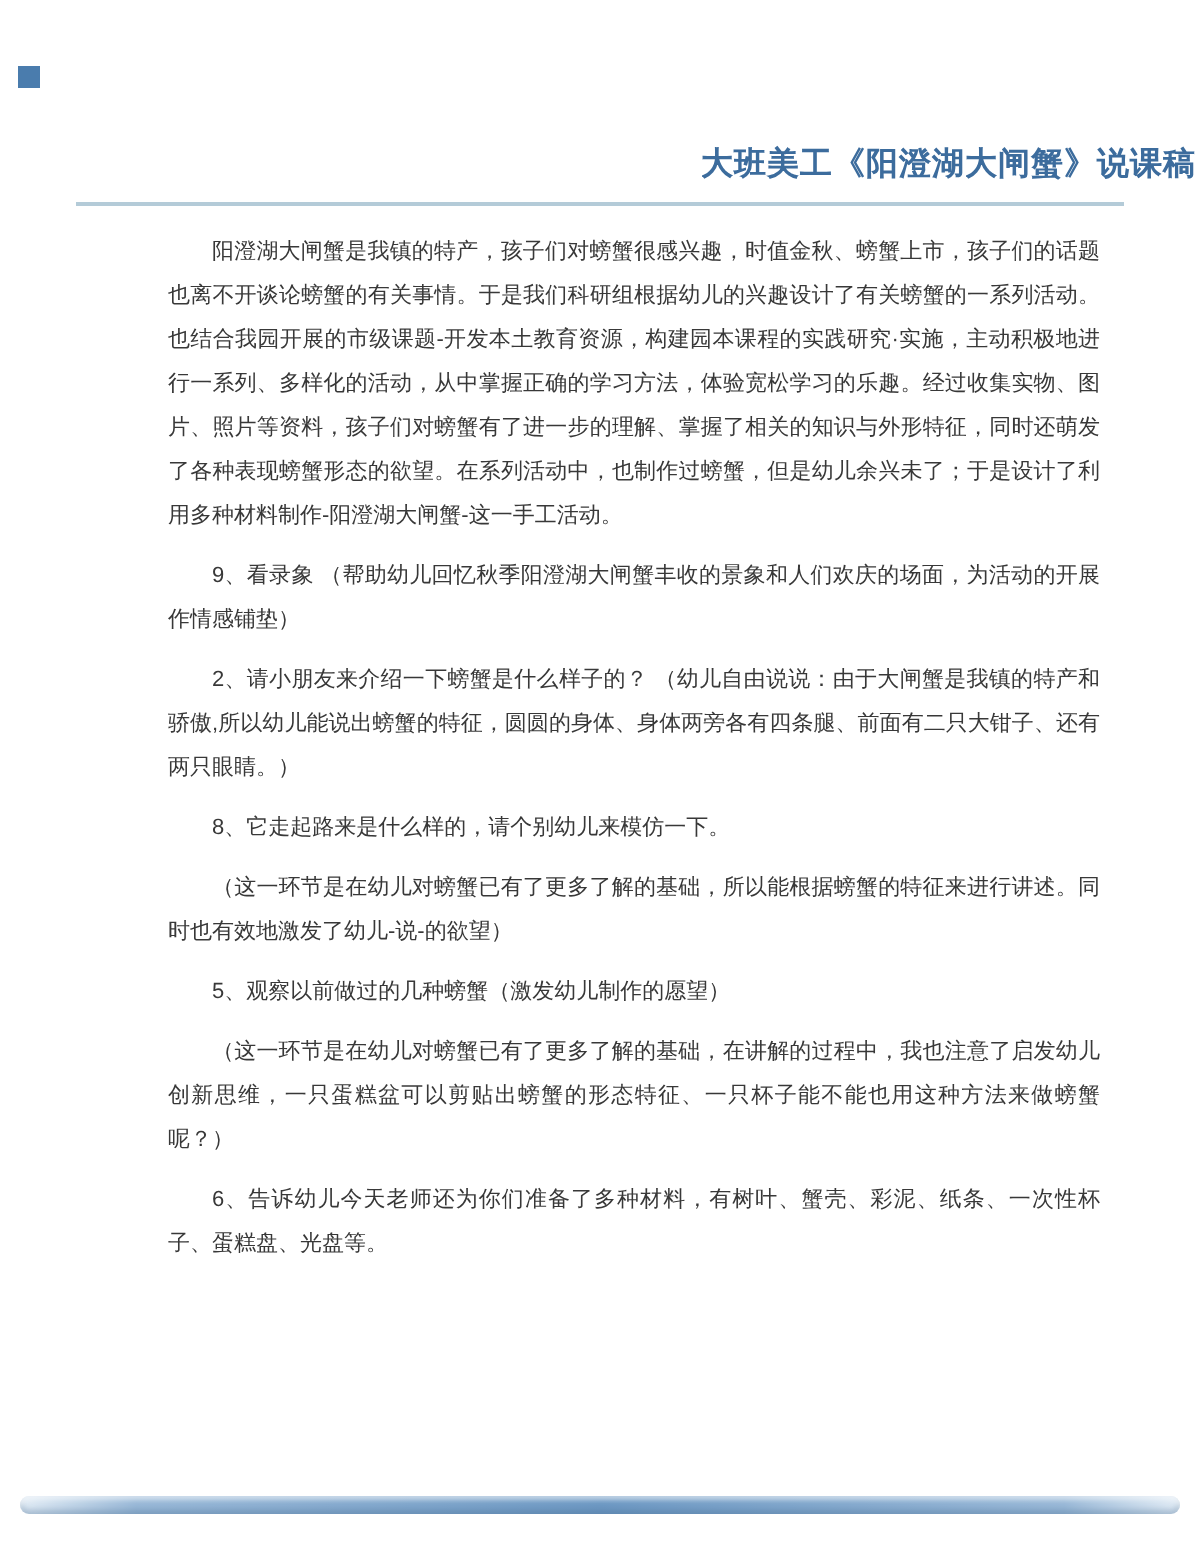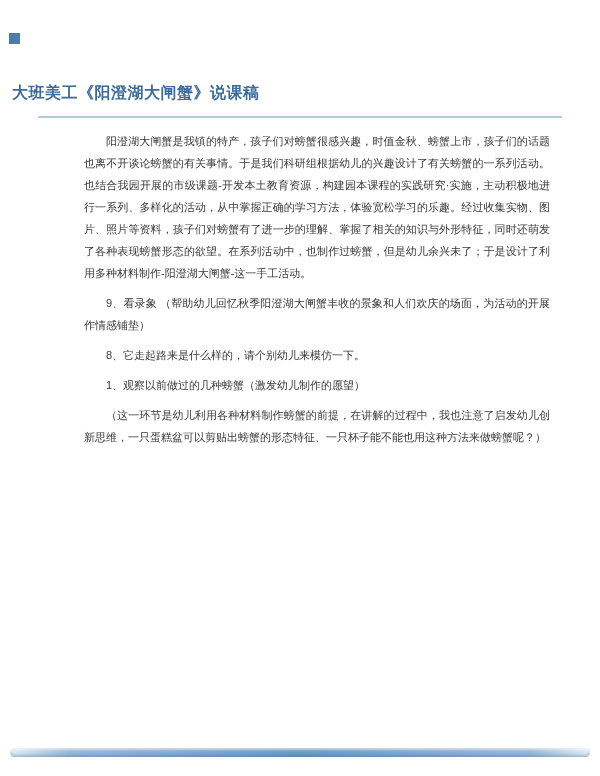--- a/index.html
+++ b/index.html
@@ -11,23 +11,23 @@
     font-family: "Liberation Sans", sans-serif;
     -webkit-font-smoothing: antialiased;
   }
   .corner-square {
     position: absolute;
     left: 9px; top: 33px;
     width: 11px; height: 11px;
     background: var(--corner, #4a7cad);
   }
   .doc-title {
-    margin: 12px;
+    margin: 2px;
     padding-top: 70px;
-    text-align: left;
+    text-align: right;
     font-size: 16px;
     font-weight: bold;
     letter-spacing: 0.5px;
     color: var(--accent, #3c6c9d);
     line-height: 22px;
   }
   .title-divider {
     height: 2px;
     margin: 7px 38px 0 38px;
     background: var(--divider, #b4cbd8);
@@ -61,18 +61,21 @@
 
 <div class="corner-square"></div>
 
 <h1 class="doc-title">大班美工《阳澄湖大闸蟹》说课稿</h1>
 
 <hr class="title-divider">
 
 <div class="doc-body">
   <p>阳澄湖大闸蟹是我镇的特产，孩子们对螃蟹很感兴趣，时值金秋、螃蟹上市，孩子们的话题也离不开谈论螃蟹的有关事情。于是我们科研组根据幼儿的兴趣设计了有关螃蟹的一系列活动。也结合我园开展的市级课题-开发本土教育资源，构建园本课程的实践研究·实施，主动积极地进行一系列、多样化的活动，从中掌握正确的学习方法，体验宽松学习的乐趣。经过收集实物、图片、照片等资料，孩子们对螃蟹有了进一步的理解、掌握了相关的知识与外形特征，同时还萌发了各种表现螃蟹形态的欲望。在系列活动中，也制作过螃蟹，但是幼儿余兴未了；于是设计了利用多种材料制作-阳澄湖大闸蟹-这一手工活动。</p>
   <p>9、看录象 （帮助幼儿回忆秋季阳澄湖大闸蟹丰收的景象和人们欢庆的场面，为活动的开展作情感铺垫）</p>
+  <p>2、请小朋友来介绍一下螃蟹是什么样子的？ （幼儿自由说说：由于大闸蟹是我镇的特产和骄傲,所以幼儿能说出螃蟹的特征，圆圆的身体、身体两旁各有四条腿、前面有二只大钳子、还有两只眼睛。）</p>
   <p>8、它走起路来是什么样的，请个别幼儿来模仿一下。</p>
-  <p>1、观察以前做过的几种螃蟹（激发幼儿制作的愿望）</p>
-  <p>（这一环节是幼儿利用各种材料制作螃蟹的前提，在讲解的过程中，我也注意了启发幼儿创新思维，一只蛋糕盆可以剪贴出螃蟹的形态特征、一只杯子能不能也用这种方法来做螃蟹呢？）</p>
+  <p>（这一环节是在幼儿对螃蟹已有了更多了解的基础，所以能根据螃蟹的特征来进行讲述。同时也有效地激发了幼儿-说-的欲望）</p>
+  <p>5、观察以前做过的几种螃蟹（激发幼儿制作的愿望）</p>
+  <p>（这一环节是在幼儿对螃蟹已有了更多了解的基础，在讲解的过程中，我也注意了启发幼儿创新思维，一只蛋糕盆可以剪贴出螃蟹的形态特征、一只杯子能不能也用这种方法来做螃蟹呢？）</p>
+  <p>6、告诉幼儿今天老师还为你们准备了多种材料，有树叶、蟹壳、彩泥、纸条、一次性杯子、蛋糕盘、光盘等。</p>
 </div>
 
 <div class="footer-bar"></div>
 
 </body></html>

